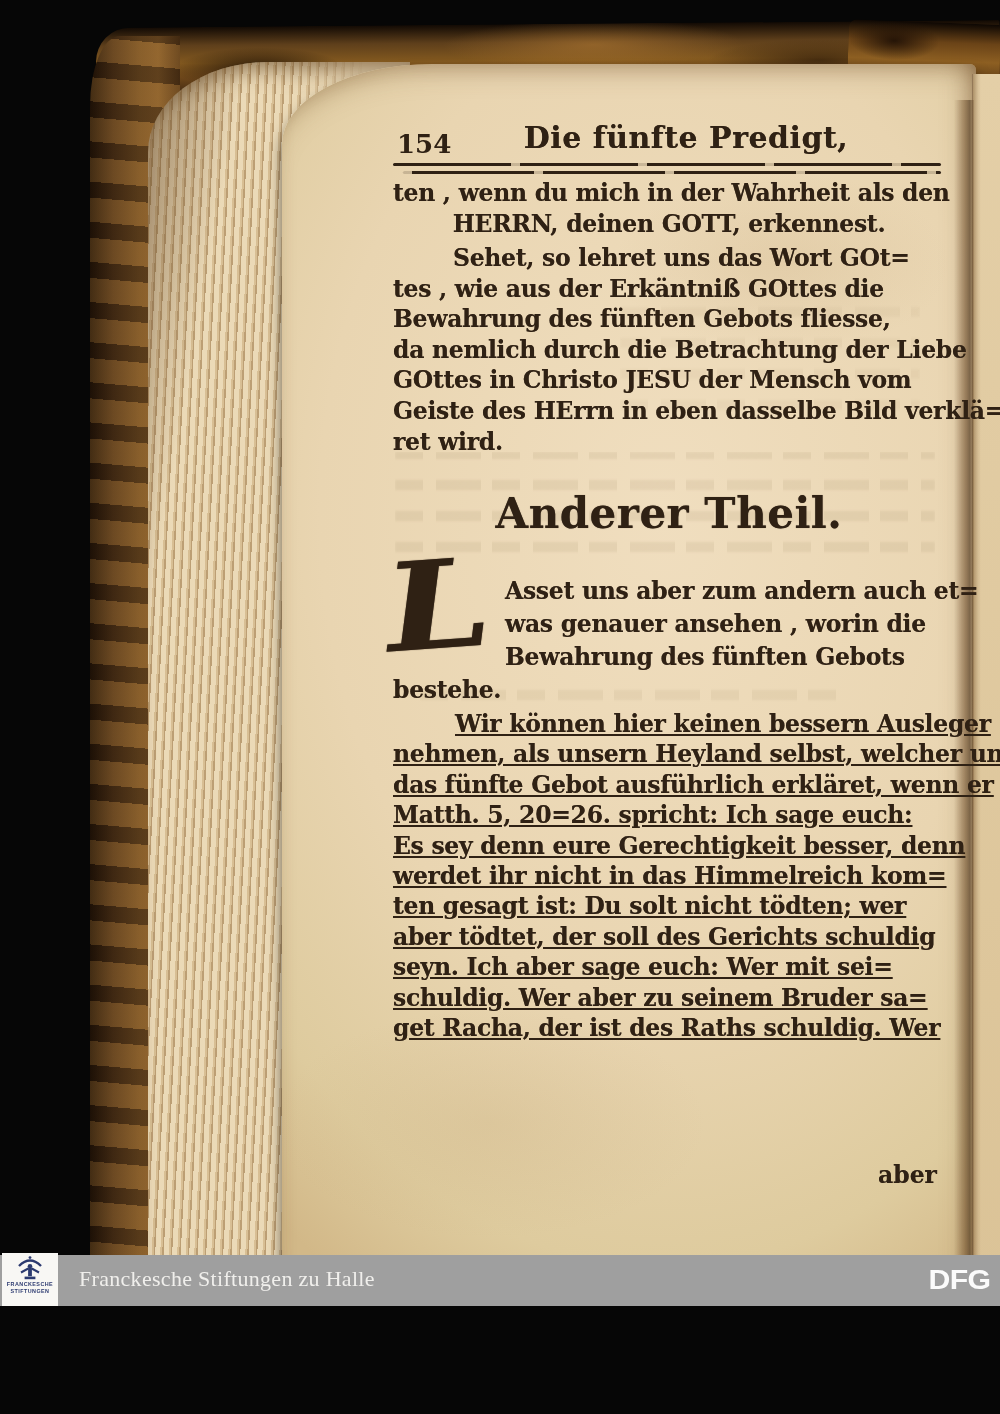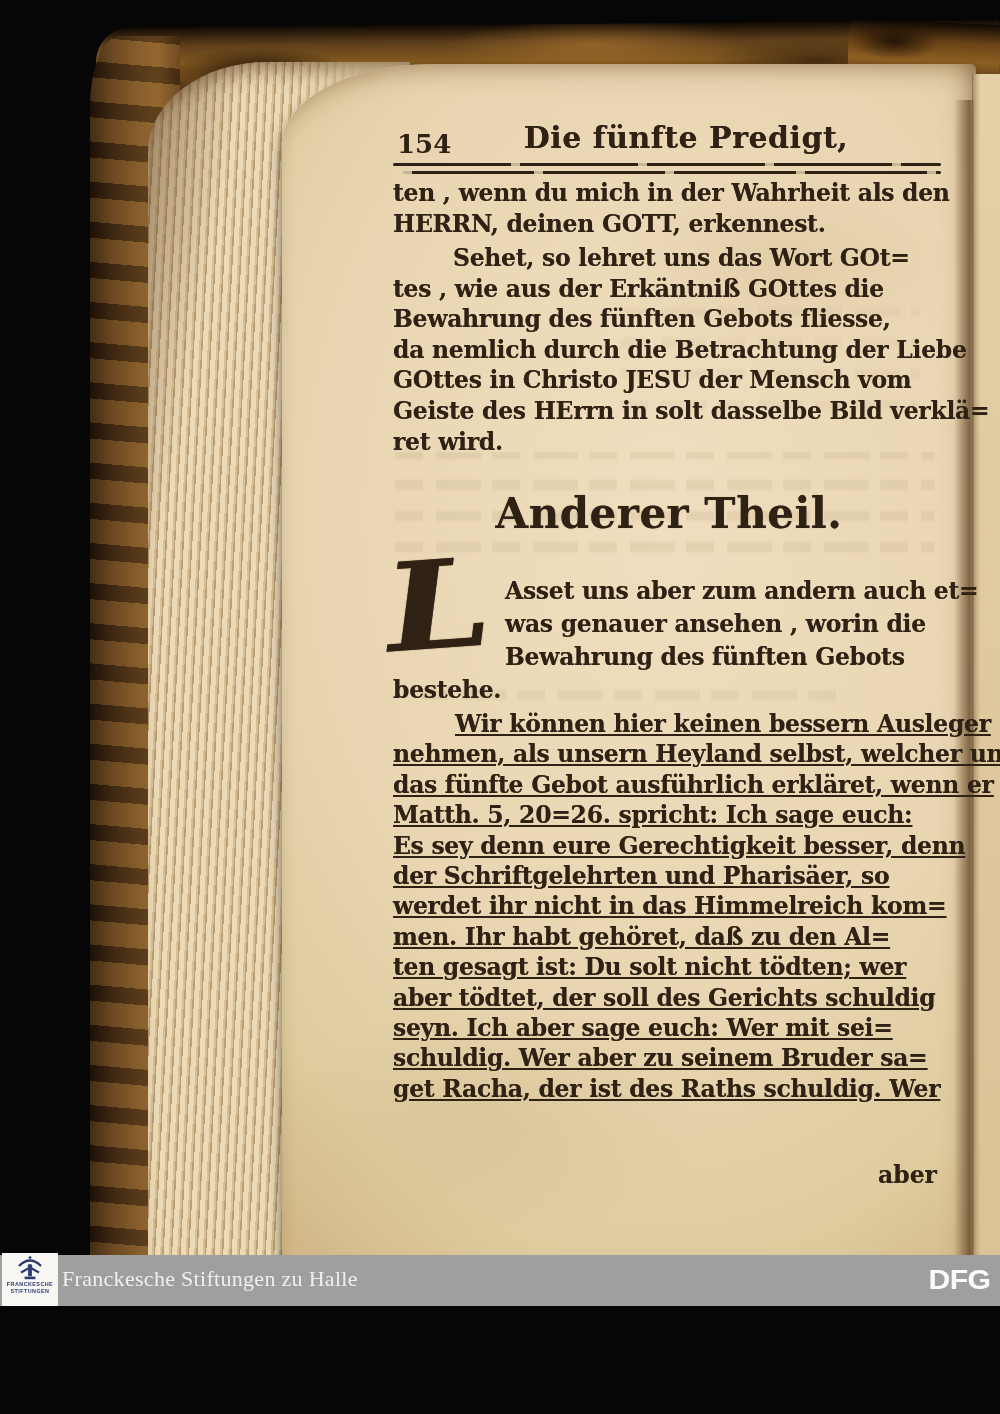--- a/index.html
+++ b/index.html
@@ -76,21 +76,21 @@
         text-shadow:0 0 0.5px rgba(47,33,20,.65);}
   .pageno{position:absolute;left:4px;top:129px;font-size:26px;font-weight:bold;}
   .running-header{position:absolute;left:0;top:120px;width:100%;padding-left:34px;text-align:center;
         font-size:30px;font-weight:bold;letter-spacing:.5px;text-shadow:0 0 .6px rgba(47,33,20,.7);}
   .rule{position:absolute;height:3.4px;border-radius:2px;}
   .rule-top{top:163px;left:0;width:548px;
         background:repeating-linear-gradient(90deg,#2f2114 0 118px, rgba(47,33,20,.18) 118px 127px);}
   .rule-bottom{top:171px;left:10px;width:538px;
         background:repeating-linear-gradient(90deg, rgba(47,33,20,.18) 0 9px, #2f2114 9px 131px);}
   .para{position:absolute;left:0;width:100%;}
-  .para-a{top:178px;line-height:30.6px;}
+  .para-a{top:178px;line-height:30.6px;text-align:center;}
   .para-b{top:243px;line-height:30.6px;}
   .para-b .line:first-child{margin-left:60px;}
   .section-heading{position:absolute;top:489px;left:0;width:100%;text-align:center;
         font-size:42px;font-weight:bold;letter-spacing:.5px;text-shadow:0 0 .7px rgba(47,33,20,.75);}
   .dropcap{position:absolute;left:-14px;top:548px;font-size:122px;line-height:1;
         font-style:italic;font-weight:bold;transform:scale(1.22,1) rotate(-5deg);transform-origin:left top;
         text-shadow:0 0 1px rgba(47,33,20,.8);}
   .para-c{top:575px;line-height:33px;}
   .para-c .line{margin-left:112px;}
   .para-c .line:last-child{margin-left:0;}
@@ -99,21 +99,21 @@
   .catchword{position:absolute;top:1161px;right:8px;font-size:23.5px;font-weight:bold;
         text-shadow:0 0 .5px rgba(47,33,20,.65);}
 
   
   .footer-bar{position:absolute;left:0;right:0;bottom:0;height:51px;background:#9f9f9f;}
   .fs-badge{position:absolute;left:2px;bottom:0;width:56px;height:53px;background:#f8f7f4;
         display:flex;flex-direction:column;align-items:center;justify-content:flex-start;padding-top:3px;}
   .fs-badge svg{display:block;}
   .fs-badge-text{margin-top:1px;text-align:center;font-family:"Liberation Sans",sans-serif;
         font-size:5.4px;line-height:6.6px;font-weight:bold;letter-spacing:.45px;color:#2c3a70;}
-  .footer-title{position:absolute;left:62px;top:11px;font-family:"Liberation Serif",serif;
+  .footer-title{position:absolute;left:79px;top:11px;font-family:"Liberation Serif",serif;
         font-size:22px;color:#f0efec;letter-spacing:.3px;}
   .dfg-logo{position:absolute;right:9px;top:9px;font-family:"Liberation Sans",sans-serif;
         font-size:28px;font-weight:bold;color:#fbfbfb;letter-spacing:-.5px;transform:scaleX(1.08);
         transform-origin:right center;}
 </style>
 </head>
 <body>
 
 <div id="stage">
 
@@ -143,43 +143,41 @@
       <div class="line">ten , wenn du mich in der Wahrheit als den</div>
       <div class="line">HERRN, deinen GOTT, erkennest.</div>
     </div>
 
     <div class="para para-b">
       <div class="line">Sehet, so lehret uns das Wort GOt=</div>
       <div class="line">tes , wie aus der Erkäntniß GOttes die</div>
       <div class="line">Bewahrung des fünften Gebots fliesse,</div>
       <div class="line">da nemlich durch die Betrachtung der Liebe</div>
       <div class="line">GOttes in Christo JESU der Mensch vom</div>
-      <div class="line">Geiste des HErrn in solt dasselbe Bild verklä=</div>
+      <div class="line">Geiste des HErrn in eben dasselbe Bild verklä=</div>
       <div class="line">ret wird.</div>
     </div>
 
     <div class="section-heading">Anderer Theil.</div>
 
     <div class="dropcap">L</div>
     <div class="para para-c">
       <div class="line">Asset uns aber zum andern auch et=</div>
       <div class="line">was genauer ansehen , worin die</div>
       <div class="line">Bewahrung des fünften Gebots</div>
       <div class="line">bestehe.</div>
     </div>
 
     <div class="para para-d">
       <div class="line">Wir können hier keinen bessern Ausleger</div>
       <div class="line">nehmen, als unsern Heyland selbst, welcher uns</div>
       <div class="line">das fünfte Gebot ausführlich erkläret, wenn er</div>
       <div class="line">Matth. 5, 20=26. spricht: Ich sage euch:</div>
       <div class="line">Es sey denn eure Gerechtigkeit besser, denn</div>
-      <div class="line">der Schriftgelehrten und Pharisäer, so</div>
       <div class="line">werdet ihr nicht in das Himmelreich kom=</div>
-      <div class="line">men. Ihr habt gehöret, daß zu den Al=</div>
       <div class="line">ten gesagt ist: Du solt nicht tödten; wer</div>
       <div class="line">aber tödtet, der soll des Gerichts schuldig</div>
       <div class="line">seyn. Ich aber sage euch: Wer mit sei=</div>
       <div class="line">schuldig. Wer aber zu seinem Bruder sa=</div>
       <div class="line">get Racha, der ist des Raths schuldig. Wer</div>
     </div>
 
     <div class="catchword">aber</div>
   </div>
 

